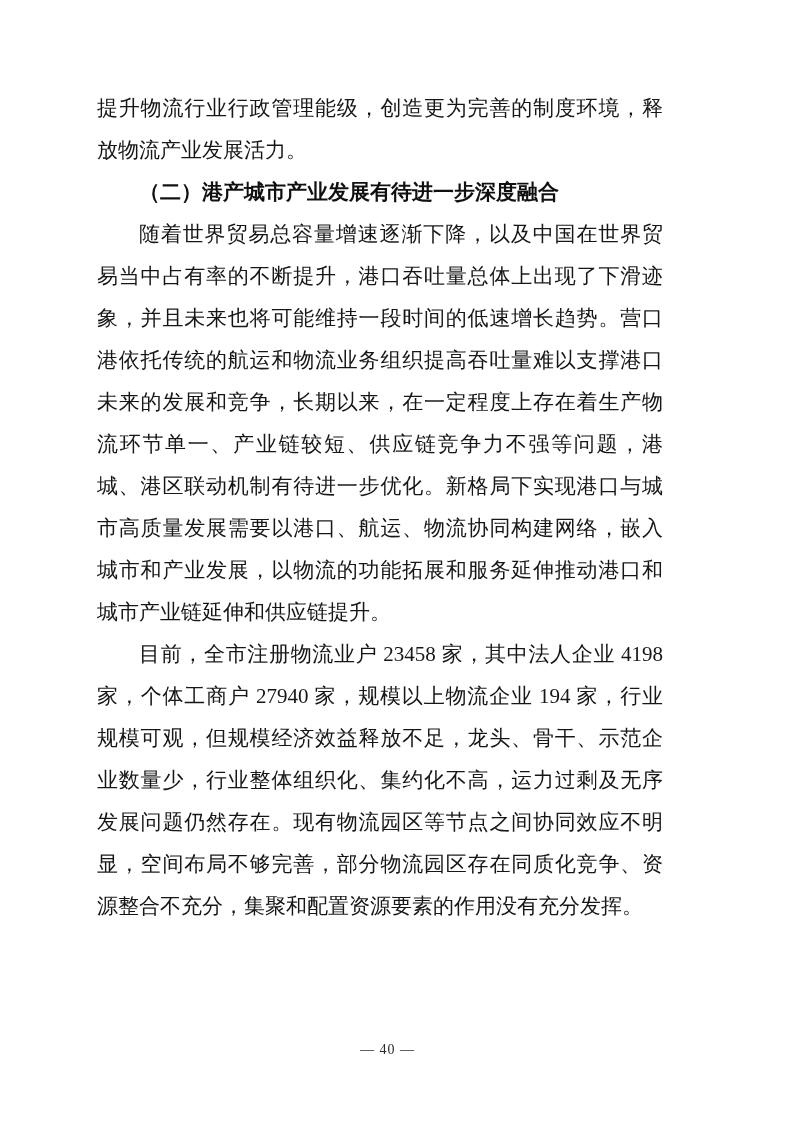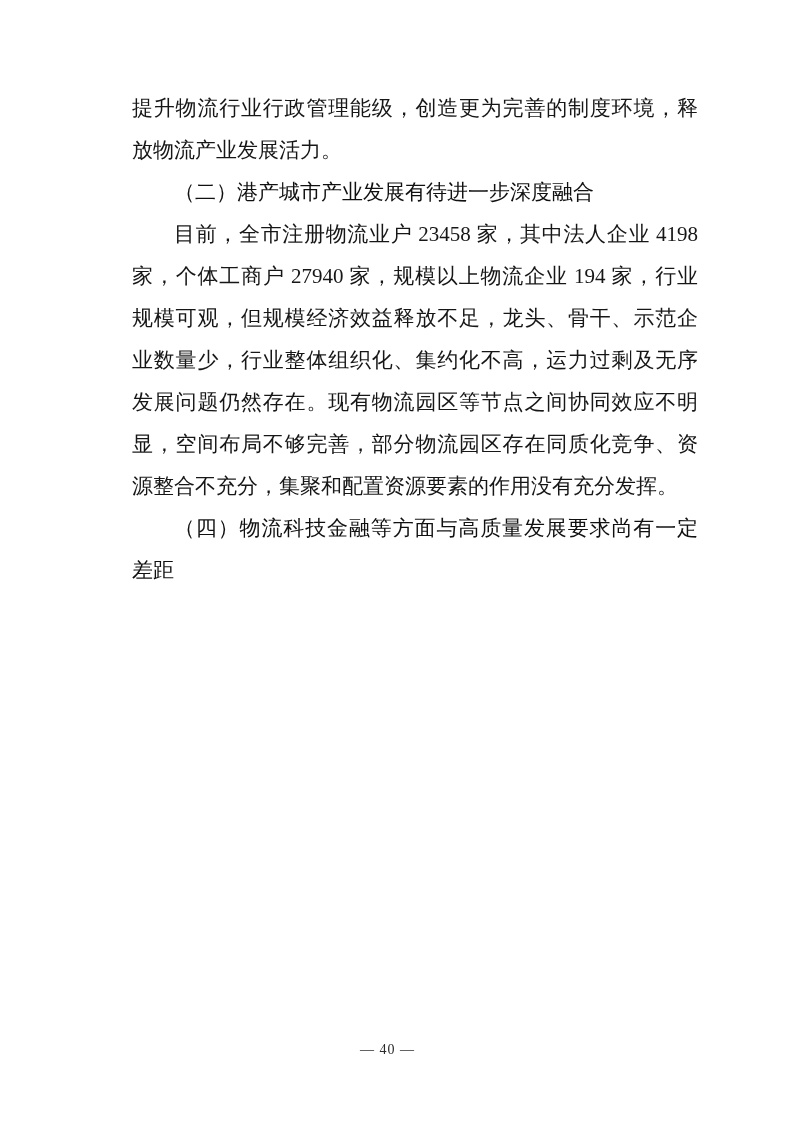--- a/index.html
+++ b/index.html
@@ -15,38 +15,38 @@
     font-family: "Liberation Serif", "DejaVu Serif", serif;
     color: #161616;
   }
   .page {
     position: absolute;
     inset: 0;
     background: #ffffff;
   }
   .content {
     position: absolute;
-    left: 132px;
+    left: 97px;
     top: 87px;
     width: 566px;
   }
   .para {
     margin: 0;
     font-size: 21px;
     line-height: 42px;
     text-align: justify;
     text-justify: inter-ideograph;
     word-break: break-all;
     letter-spacing: 0;
   }
   .para.indent {
     text-indent: 2em;
   }
   .para.heading {
-    font-weight: 400;
+    font-weight: 700;
     color: #101010;
   }
   .footer {
     position: absolute;
     left: 0;
     right: 18px;
     top: 1039px;
     height: 22px;
     line-height: 22px;
     text-align: center;
@@ -58,22 +58,22 @@
 </head>
 <body>
 
 <div class="page">
 
   <main class="content">
     <p class="para body">提升物流行业行政管理能级，创造更为完善的制度环境，释放物流产业发展活力。</p>
 
     <p class="para heading indent">（二）港产城市产业发展有待进一步深度融合</p>
 
+    <p class="para body indent">随着世界贸易总容量增速逐渐下降，以及中国在世界贸易当中占有率的不断提升，港口吞吐量总体上出现了下滑迹象，并且未来也将可能维持一段时间的低速增长趋势。营口港依托传统的航运和物流业务组织提高吞吐量难以支撑港口未来的发展和竞争，长期以来，在一定程度上存在着生产物流环节单一、产业链较短、供应链竞争力不强等问题，港城、港区联动机制有待进一步优化。新格局下实现港口与城市高质量发展需要以港口、航运、物流协同构建网络，嵌入城市和产业发展，以物流的功能拓展和服务延伸推动港口和城市产业链延伸和供应链提升。</p>
 
 
     <p class="para body indent">目前，全市注册物流业户 23458 家，其中法人企业 4198 家，个体工商户 27940 家，规模以上物流企业 194 家，行业规模可观，但规模经济效益释放不足，龙头、骨干、示范企业数量少，行业整体组织化、集约化不高，运力过剩及无序发展问题仍然存在。现有物流园区等节点之间协同效应不明显，空间布局不够完善，部分物流园区存在同质化竞争、资源整合不充分，集聚和配置资源要素的作用没有充分发挥。</p>
 
-    <p class="para heading indent">（四）物流科技金融等方面与高质量发展要求尚有一定差距</p>
   </main>
 
   <footer class="footer">— 40 —</footer>
 
 </div>
 
 </body></html>

